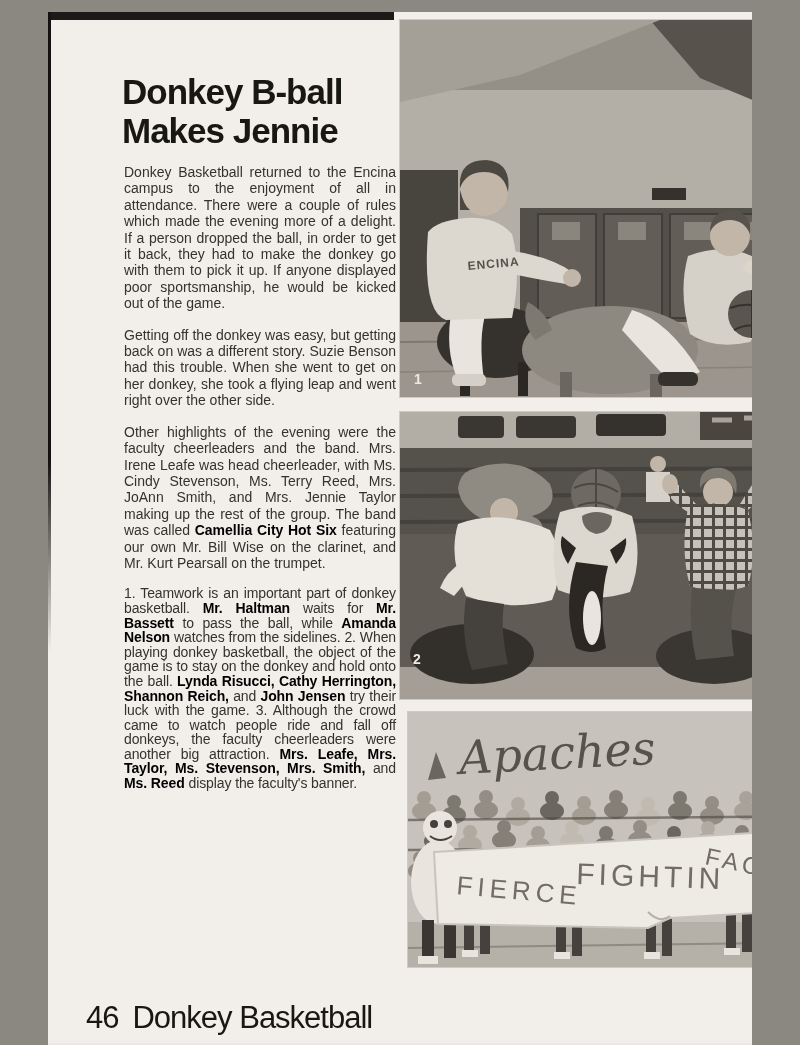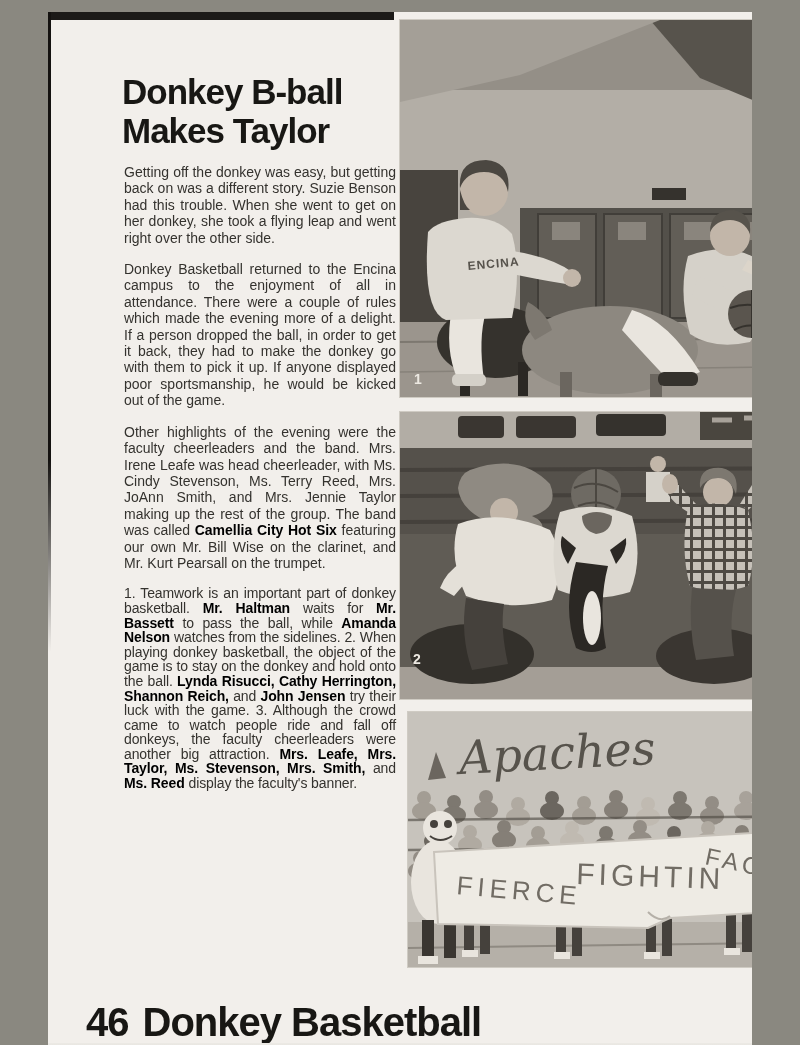--- a/index.html
+++ b/index.html
@@ -23,39 +23,39 @@
   .article .b{font-weight:bold;color:#000000;}
   .caption{margin-top:6px;font-size:14px;line-height:14.6px;text-align:justify;
     letter-spacing:-0.1px;color:#34322e;}
   
   .photo{position:absolute;background:#777269;box-shadow:0 0 0 1px #cfcbc3;}
   .photo svg{display:block;}
   .photo1{left:352px;top:8px;width:448px;height:377px;}
   .photo2{left:352px;top:400px;width:448px;height:287px;}
   .photo3{left:360px;top:700px;width:433px;height:255px;}
   
-  .footer{position:absolute;left:38px;top:988px;font-weight:bold;font-size:40px;
+  .footer{position:absolute;left:38px;top:988px;font-weight:normal;font-size:31px;
     letter-spacing:-1px;color:#181714;}
   .footer .sec{margin-left:14px;}
 </style>
 </head>
 <body>
 
 <div class="page">
 
   <div class="top-strip"></div>
   <div class="left-strip"></div>
 
   <div class="article">
     <h1 class="headline">
       <span>Donkey B-ball</span><br>
-      <span>Makes Taylor</span>
+      <span>Makes Jennie</span>
     </h1>
+    <p>Donkey Basketball returned to the Encina campus to the enjoyment of all in attendance. There were a couple of rules which made the evening more of a delight. If a person dropped the ball, in order to get it back, they had to make the donkey go with them to pick it up. If anyone displayed poor sportsmanship, he would be kicked out of the game.</p>
     <p>Getting off the donkey was easy, but getting back on was a different story. Suzie Benson had this trouble. When she went to get on her donkey, she took a flying leap and went right over the other side.</p>
-    <p>Donkey Basketball returned to the Encina campus to the enjoyment of all in attendance. There were a couple of rules which made the evening more of a delight. If a person dropped the ball, in order to get it back, they had to make the donkey go with them to pick it up. If anyone displayed poor sportsmanship, he would be kicked out of the game.</p>
     <p><span>Other highlights of the evening were the faculty cheerleaders and the band. Mrs. Irene Leafe was head cheerleader, with Ms. Cindy Stevenson, Ms. Terry Reed, Mrs. JoAnn Smith, and Mrs. Jennie Taylor making up the rest of the group. The band was called </span><span class="b">Camellia City Hot Six</span><span> featuring our own Mr. Bill Wise on the clarinet, and Mr. Kurt Pearsall on the trumpet.</span></p>
 
     <div class="caption"><span>1. Teamwork is an important part of donkey basketball. </span><span class="b">Mr. Haltman</span><span> waits for </span><span class="b">Mr. Bassett</span><span> to pass the ball, while </span><span class="b">Amanda Nelson</span><span> watches from the sidelines. 2. When playing donkey basketball, the object of the game is to stay on the donkey and hold onto the ball. </span><span class="b">Lynda Risucci, Cathy Herrington, Shannon Reich,</span><span> and </span><span class="b">John Jensen</span><span> try their luck with the game. 3. Although the crowd came to watch people ride and fall off donkeys, the faculty cheerleaders were another big attraction. </span><span class="b">Mrs. Leafe, Mrs. Taylor, Ms. Stevenson, Mrs. Smith,</span><span> and </span><span class="b">Ms. Reed</span><span> display the faculty's banner.</span></div>
   </div>
 
   <div class="photo photo1">
     <svg viewBox="0 0 448 377" width="448" height="377">
       <defs>
         <pattern id="refstripes" width="11" height="11" patternUnits="userSpaceOnUse">
           <rect width="11" height="11" fill="#ddd9d1"></rect>

